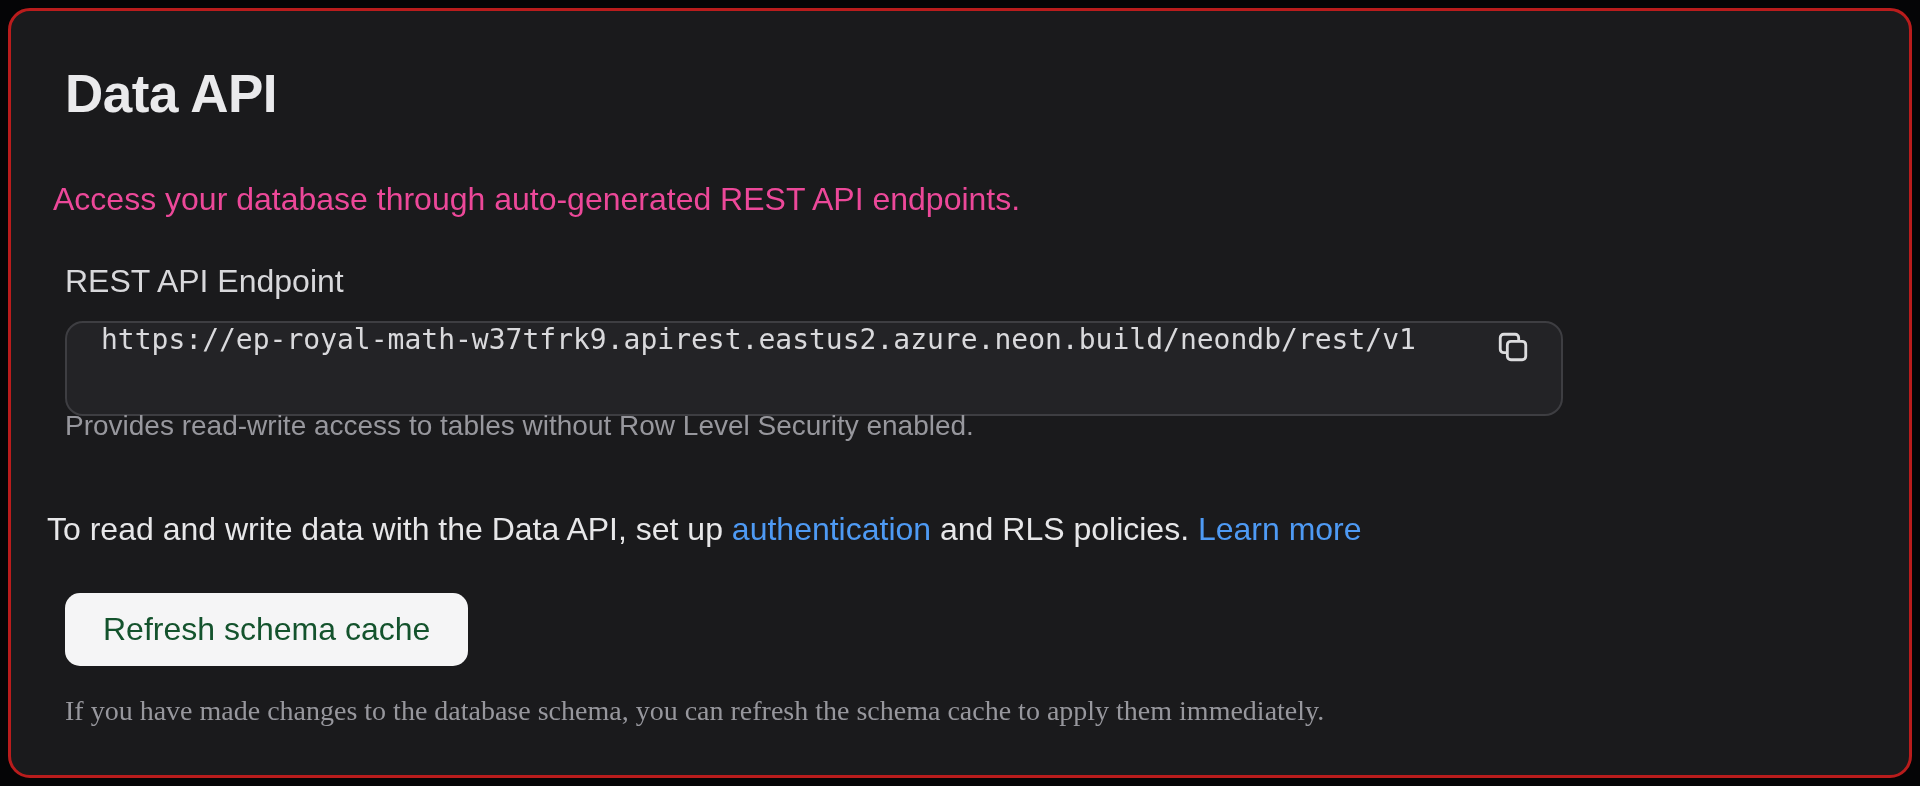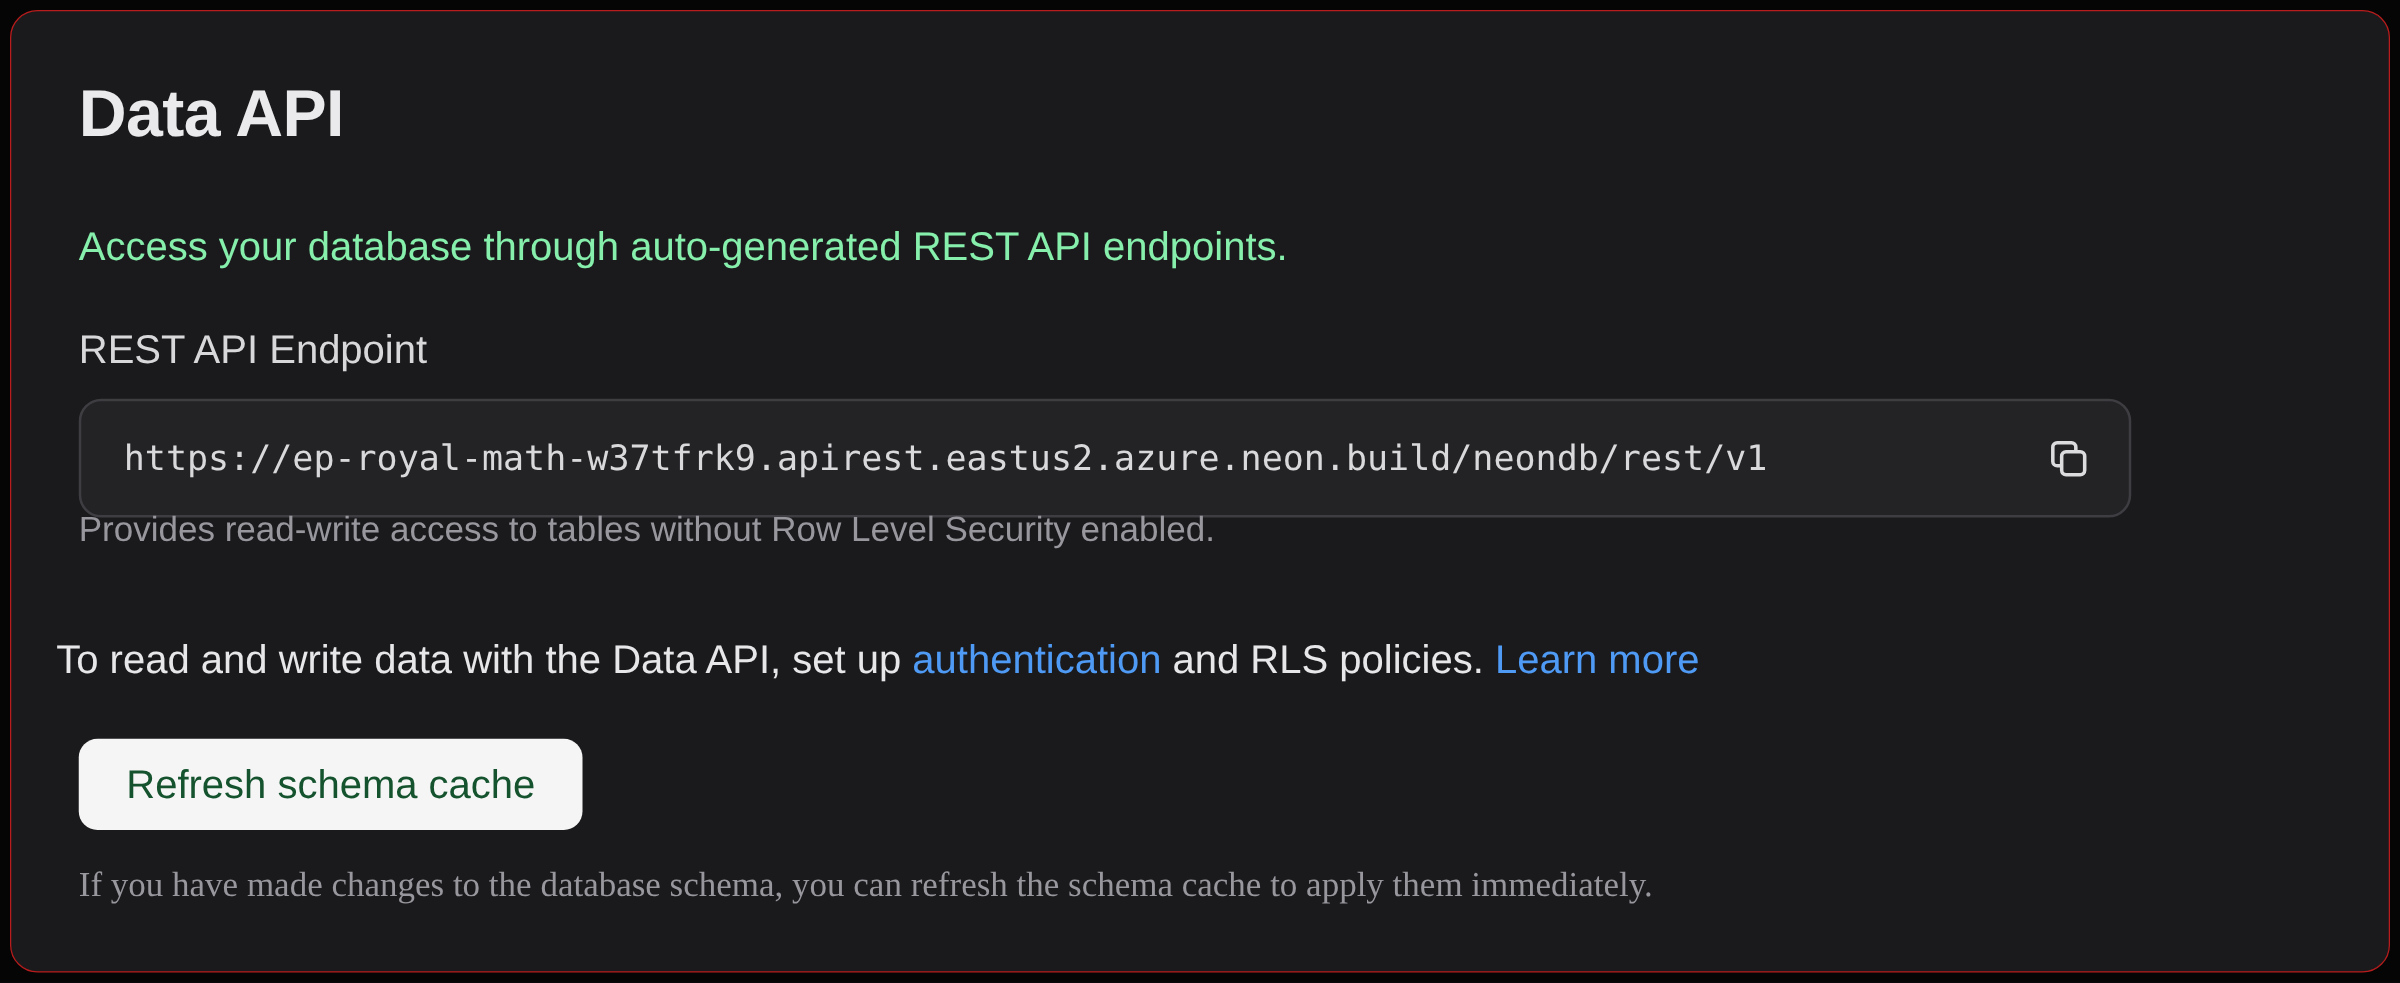--- a/index.html
+++ b/index.html
@@ -7,48 +7,48 @@
     width: 1920px; height: 786px;
     background: #050506;
     font-family: "Liberation Sans", sans-serif;
     overflow: hidden;
     -webkit-font-smoothing: antialiased;
   }
   .panel {
     position: absolute;
     left: 8px; top: 8px; right: 8px; bottom: 8px;
     background: #1a1a1c;
-    border: 1px solid #b91c1c;
+    border: 3px solid #b91c1c;
     border-radius: 22px;
   }
   .panel > * { position: absolute; }
 
   .title {
     left: 54px; top: 52px;
     font-size: 53px; font-weight: 700;
     letter-spacing: -0.5px;
     color: #eaeaec;
   }
   .subtitle {
-    left: 54px; top: 170px;
+    left: 42px; top: 170px;
     font-size: 32px;
-    color: #86efac;
+    color: #ec4899;
   }
   .endpoint-label {
     left: 54px; top: 252px;
     font-size: 32px;
     color: #d8d8db;
   }
   .endpoint-field {
     left: 54px; top: 310px;
-    width: 1642px; height: 95px;
+    width: 1498px; height: 95px;
     background: #232326;
     border: 2px solid #3e3e42;
     border-radius: 18px;
-    display: flex; align-items: center;
+    display: flex; 
     padding: 0 24px 0 34px;
   }
   .endpoint-url {
     flex: 1;
     font-family: "DejaVu Sans Mono", "Liberation Mono", monospace;
     font-size: 28px;
     color: #d9d9dc;
     white-space: nowrap;
     overflow: hidden;
   }

